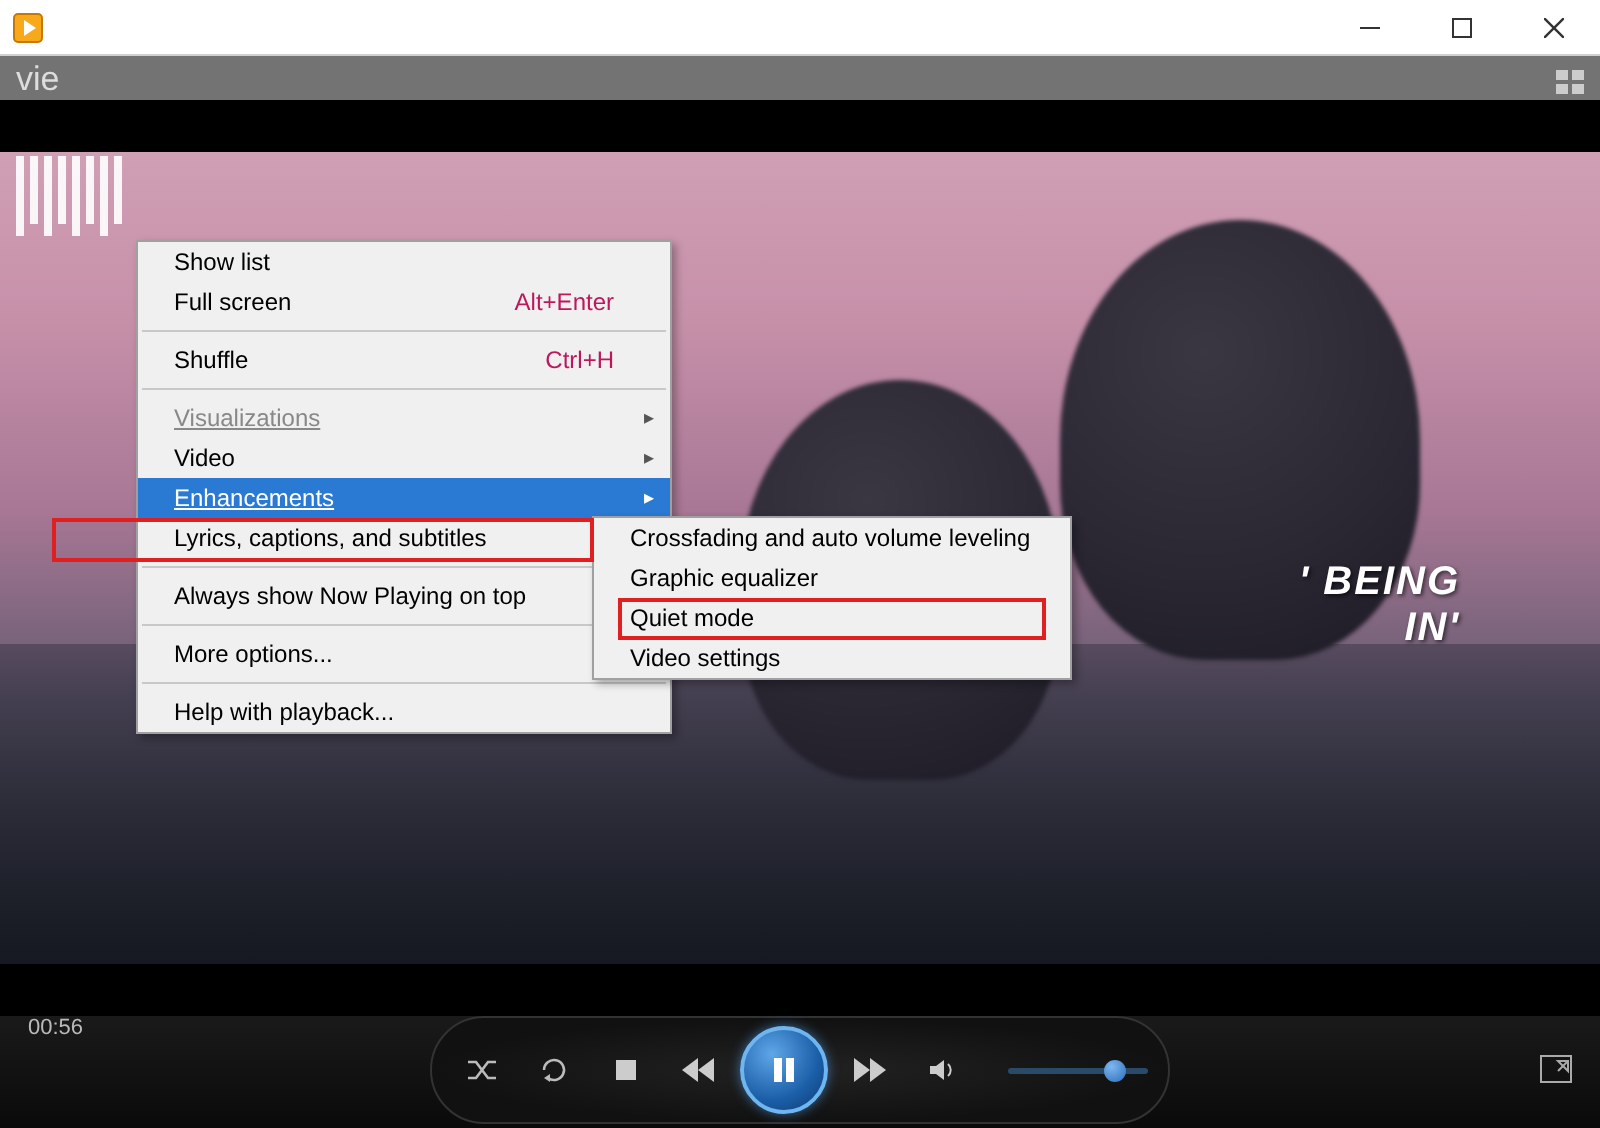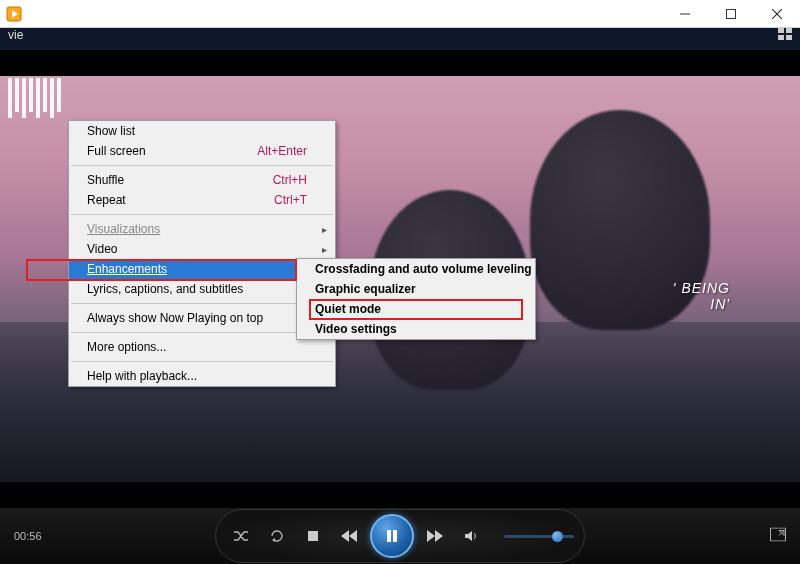--- a/index.html
+++ b/index.html
@@ -28,25 +28,25 @@
   .titlebar-spacer { flex: 1; }
   .win-btns { display: flex; }
   .win-btn {
     width: 46px; height: 28px;
     display: flex; align-items: center; justify-content: center;
     font-size: 14px; color: #333;
   }
   
   .subheader {
     height: 22px;
-    background: #0f172a;
+    background: #737373;
     color: #ddd;
-    display: flex; align-items: flex-start;
+    display: flex; align-items: flex-end;
     padding: 0 8px;
-    font-size: 12px;
+    font-size: 17px;
   }
   .subheader-spacer { flex: 1; }
   .expand-icon { color: #ccc; font-size: 12px; }
 
   
   .video-area {
     position: relative;
     width: 800px;
     height: 458px;
     background: linear-gradient(180deg, #d3a4b8 0%, #c58fa8 25%, #a77795 45%, #665b70 65%, #3e4150 85%, #222633 100%);
@@ -80,46 +80,46 @@
   }
   .sil1 { width: 180px; height: 220px; right: 90px; top: 60px; }
   .sil2 { width: 160px; height: 200px; right: 270px; top: 140px; }
   .mountain {
     position:absolute; left:0; right:0; bottom:26px; height:160px;
     background: linear-gradient(180deg, rgba(40,40,55,0.4), rgba(20,22,30,0.9));
   }
   .caption {
     position: absolute;
     right: 70px; top: 230px;
-    color: #fff; font-weight: 400;
-    font-size: 14px; letter-spacing: 1px;
+    color: #fff; font-weight: 700;
+    font-size: 20px; letter-spacing: 1px;
     text-align: right;
     font-style: italic;
     text-shadow: 1px 1px 2px rgba(0,0,0,0.6);
     margin-left: 38px;
   }
   .caption div { line-height: 1.15; }
 
   
   .progress {
     position: absolute; left: 6px; right: 6px; bottom: 14px;
     height: 2px; background: #2a3a5a;
   }
   .progress-fill {
     height: 100%; width: 17%; background: #3a82d8;
   }
 
   
   .controls {
     height: 56px;
     background: linear-gradient(180deg, #1a1a1a 0%, #0a0a0a 100%);
-    display: flex; align-items: center;
+    display: flex; 
     color: #ccc;
     position: relative;
-    padding: 12px 14px;
+    padding: 0 14px;
   }
   .time { font-size: 11px; color: #bbb; margin-right: 20px; }
   .ctrl-group {
     display: flex; align-items: center; gap: 6px;
     position: absolute; left: 50%; transform: translateX(-50%);
     background: radial-gradient(ellipse at center, #222 0%, #111 70%);
     border-radius: 30px;
     padding: 4px 10px;
     border: 1px solid #333;
   }
@@ -170,21 +170,21 @@
     position: relative;
     white-space: nowrap;
   }
   .menu-item.disabled { color: #888; text-decoration: underline; }
   .menu-item .shortcut { margin-left: auto; padding-left: 30px; color: #be185d; }
   .menu-item .arrow { position: absolute; right: 8px; font-size: 10px; color: #555; }
   .menu-item.highlight { background: #2a7ad4; color: #fff; text-decoration: underline; }
   .menu-item.highlight .arrow { color: #fff; }
   .menu-sep { height: 1px; background: #c8c8c8; margin: 4px 2px; }
   .menu-main { top: 120px; left: 28px; width: 268px; margin-left: 40px; }
-  .menu-sub  { top: 258px; left: 296px; width: 240px; font-weight: bold; }
+  .menu-sub  { top: 258px; left: 296px; width: 240px; }
 
   .red-box {
     position: absolute; border: 2px solid #e02020;
     pointer-events: none; z-index: 30;
   }
   .rb1 { top: 259px; left: 26px; width: 271px; height: 22px; }
   .rb2 { top: 299px; left: 309px; width: 214px; height: 21px; }
 </style>
 </head>
 <body>
@@ -320,24 +320,20 @@
   </div>
   <div class="menu-item">
     <span>Full screen</span>
     <span class="shortcut">Alt+Enter</span>
   </div>
   <div class="menu-sep"></div>
   <div class="menu-item">
     <span>Shuffle</span>
     <span class="shortcut">Ctrl+H</span>
   </div>
-  <div class="menu-item">
-    <span>Repeat</span>
-    <span class="shortcut">Ctrl+T</span>
-  </div>
   <div class="menu-sep"></div>
   <div class="menu-item disabled">
     <span>Visualizations</span>
     <span class="arrow">▸</span>
   </div>
   <div class="menu-item">
     <span>Video</span>
     <span class="arrow">▸</span>
   </div>
   <div class="menu-item highlight">

